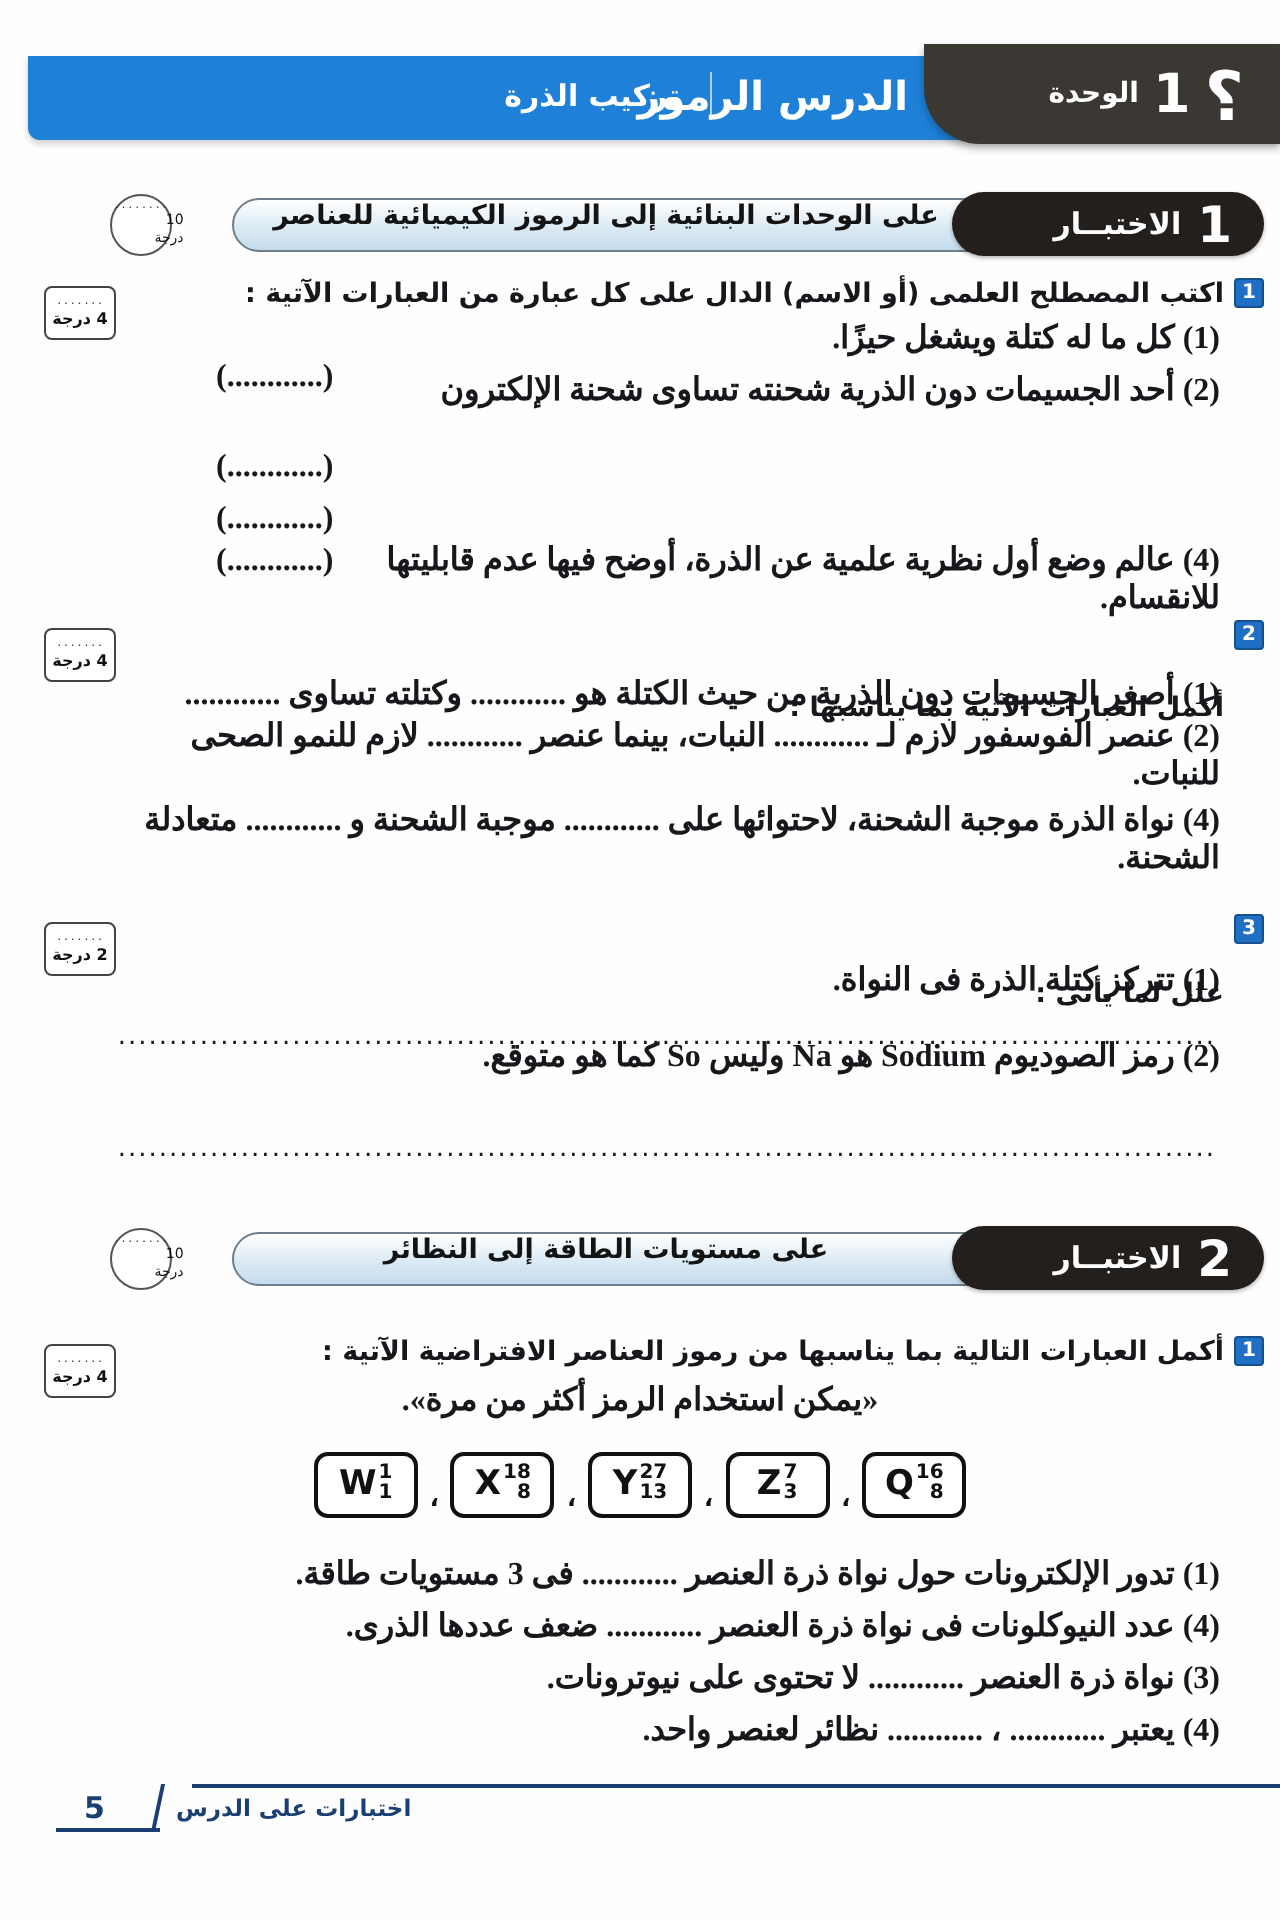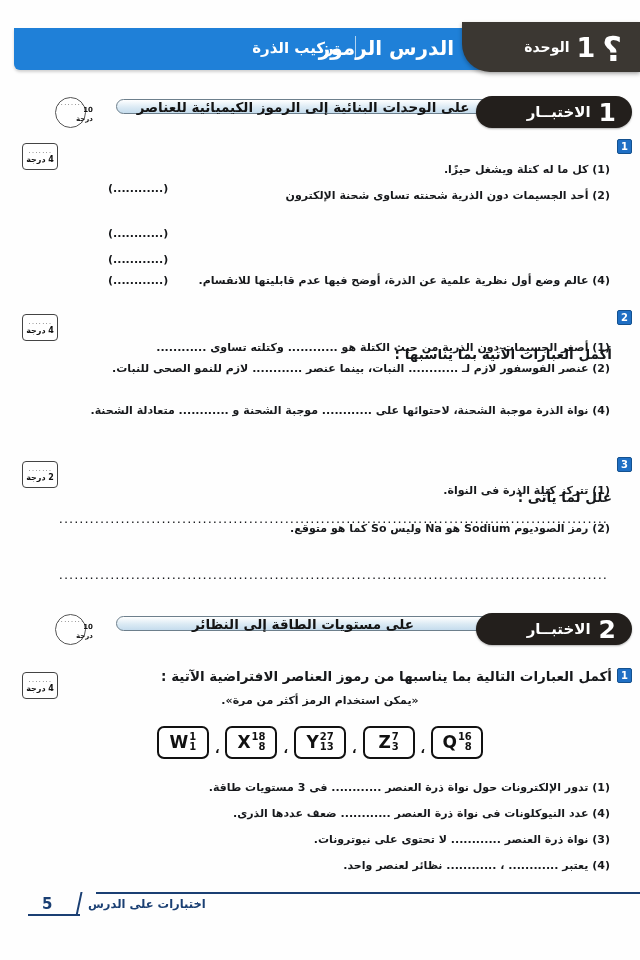--- a/index.html
+++ b/index.html
@@ -146,26 +146,26 @@
     font-size: 25px;
     font-weight: bold;
     line-height: 1;
   }
 
   .exam-pill {
     position: absolute;
     top: 3px;
     right: 120px;
     left: 116px;
-    height: 15px;
+    height: 27px;
     background: linear-gradient(to bottom, #ffffff 0%, #dbeaf4 55%, #c5dced 100%);
     border: 1px solid #6d7f8c;
     border-radius: 14px;
     display: flex;
-    align-items: center;
+    align-items: flex-start;
     justify-content: center;
     z-index: 2;
   }
 
   .exam-pill-text {
     color: #141414;
     font-size: 13.5px;
     font-weight: bold;
     padding-right: 30px;
   }
@@ -199,21 +199,21 @@
   .mark-circle .dashes {
     font-size: 5px;
     letter-spacing: 0.4px;
     color: #333;
     line-height: 5px;
     font-family: "DejaVu Sans Mono", monospace;
   }
 
   .mark-circle .mval {
     font-size: 7px;
-    font-weight: bold;
+    font-weight: normal;
     color: #111;
     line-height: 9px;
     padding-left: 28px;
   }
 
   
   .qnum {
     position: absolute;
     right: 8px;
     width: 15px;
@@ -270,25 +270,26 @@
     font-weight: bold;
     color: #16181b;
     text-align: right;
     line-height: 18px;
   }
 
   .q-line {
     position: absolute;
     right: 30px;
     left: 62px;
-    font-size: 11px;
+    font-size: 16px;
     color: #16181b;
     font-weight: bold;
     text-align: right;
     line-height: 19px;
+    font-family: Liberation Serif, serif;
   }
 
   .q-line.center { text-align: center; }
 
   
   .dot-rule {
     position: absolute;
     right: 32px;
     left: 28px;
     height: 14px;
@@ -432,20 +433,21 @@
       <span class="dashes">........</span>
       <span class="mval">10 درجة</span>
     </div>
   </div>
 
   <div class="qnum" style="top:139px;">1</div>
   <div class="mark-box" style="top:143px;">
     <span class="dashes">.......</span>
     <span class="mval">4 درجة</span>
   </div>
+  <div class="q-title" style="top:138px;">اكتب المصطلح العلمى (أو الاسم) الدال على كل عبارة من العبارات الآتية :</div>
 
   <div class="q-line" style="top:160px; left:170px;">(1) كل ما له كتلة ويشغل حيزًا.</div>
   <div class="q-line" style="top:179px; right:auto; left:108px; text-align:left;">(............)</div>
 
   <div class="q-line" style="top:186px; left:150px;">(2) أحد الجسيمات دون الذرية شحنته تساوى شحنة الإلكترون</div>
   <div class="q-line" style="top:224px; right:auto; left:108px; text-align:left;">(............)</div>
 
   <div class="q-line" style="top:250px; right:auto; left:108px; text-align:left;">(............)</div>
 
   <div class="q-line" style="top:271px; left:150px;">(4) عالم وضع أول نظرية علمية عن الذرة، أوضح فيها عدم قابليتها للانقسام.</div>

